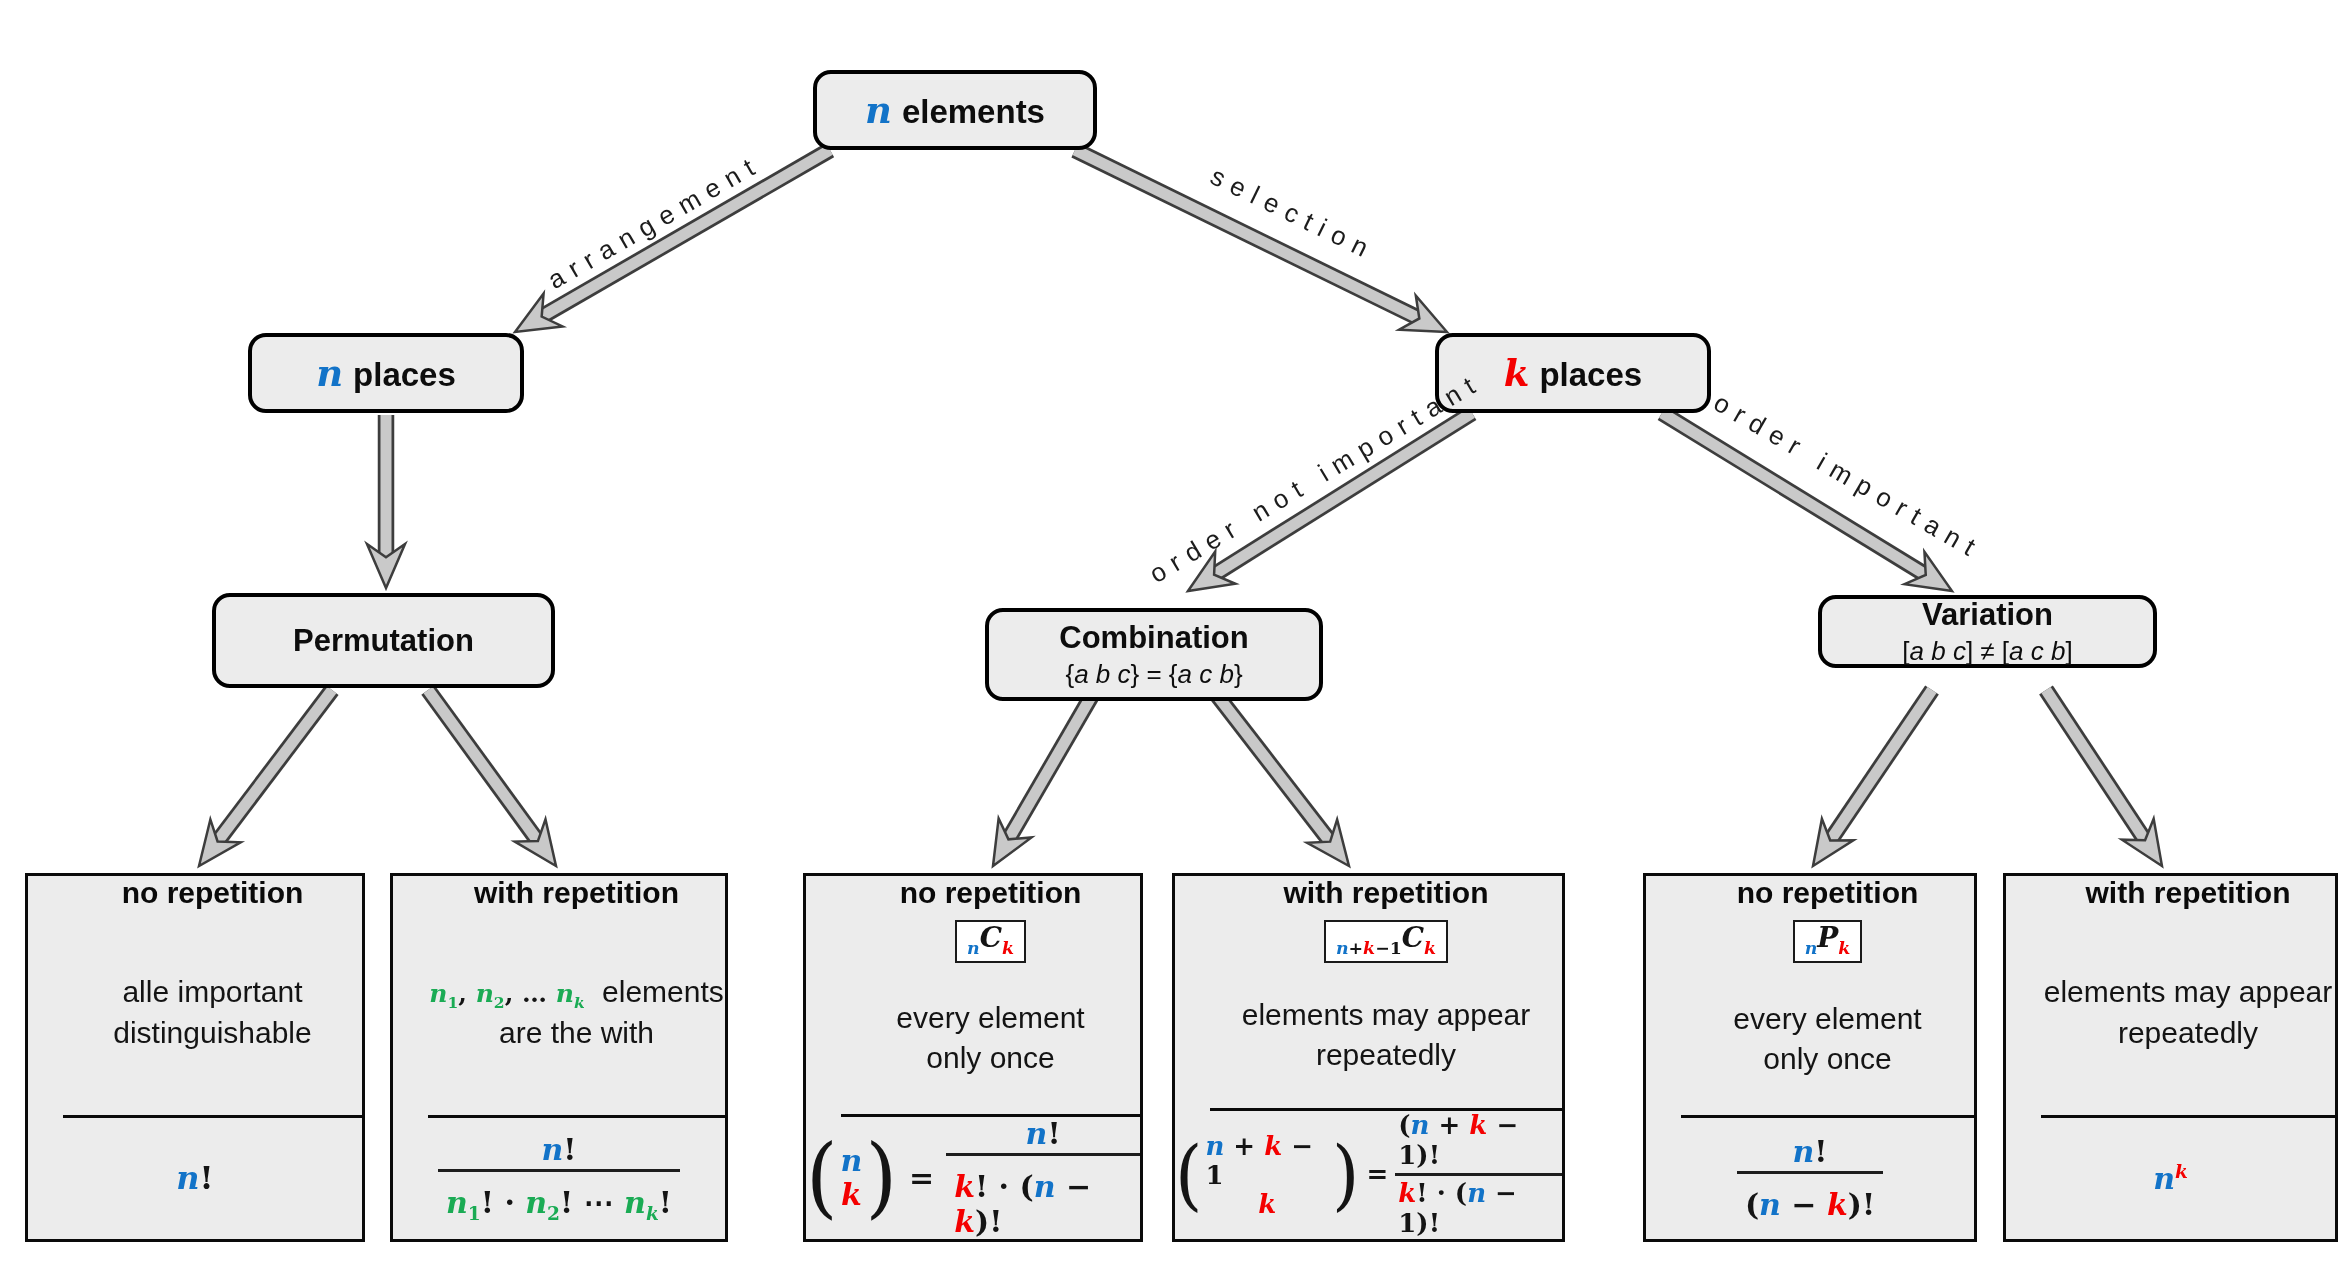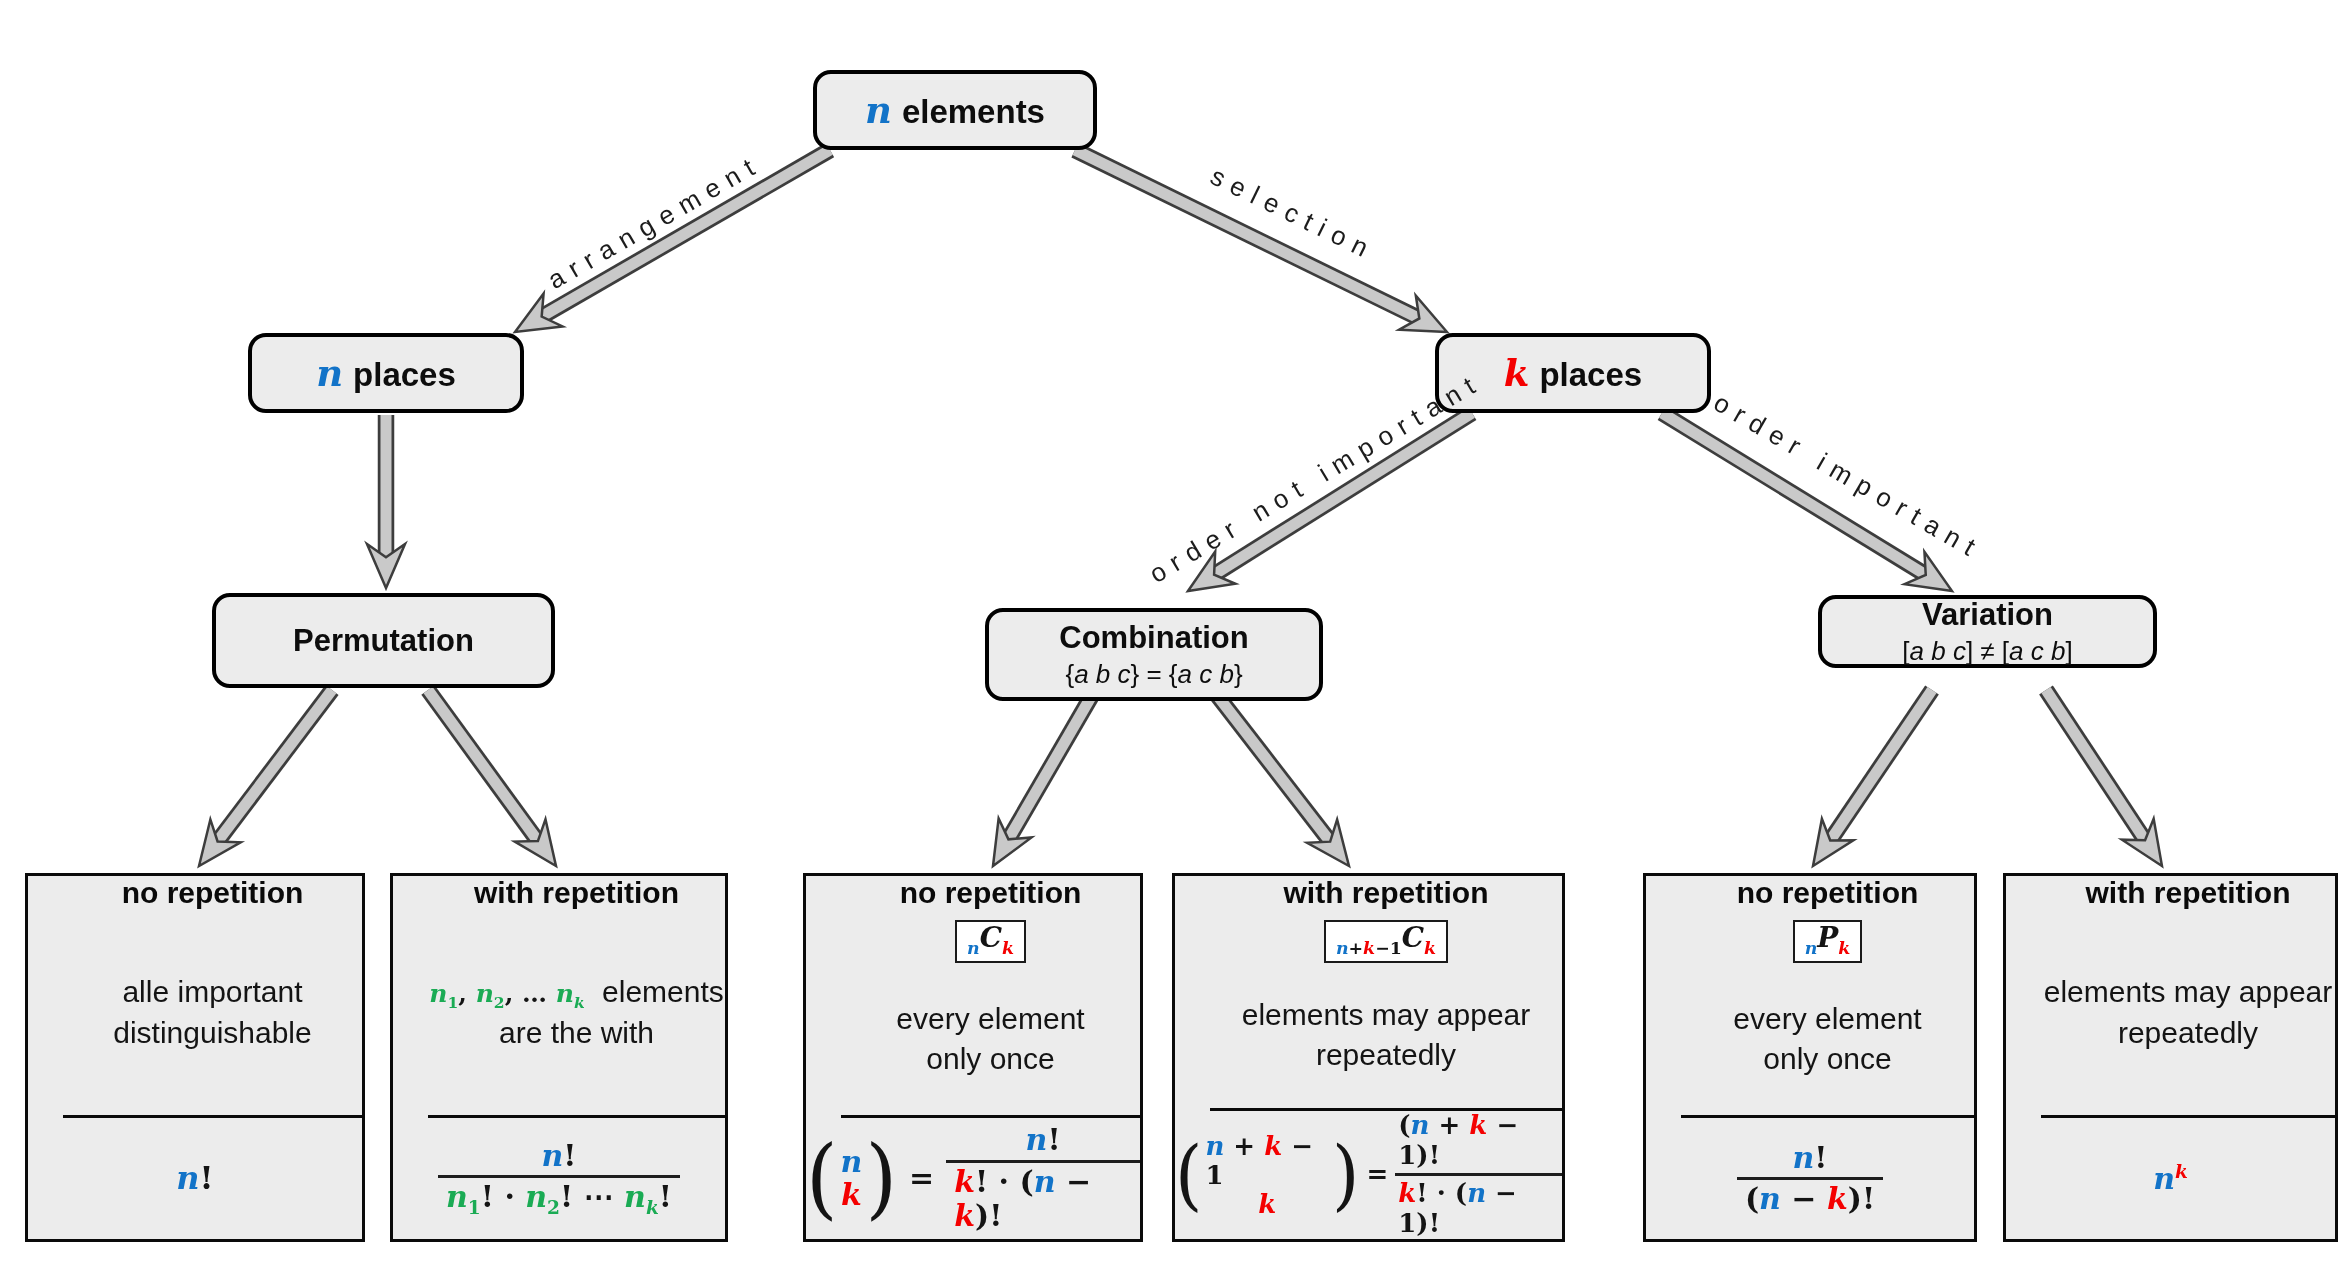--- a/index.html
+++ b/index.html
@@ -39,21 +39,21 @@
   .leaf-formula{flex:1;display:flex;align-items:center;justify-content:center;}
 
   
   .math{font-family:"DejaVu Serif",serif;font-weight:bold;color:#141414;
         font-style:normal;line-height:1.15;}
   .math sub{font-size:0.62em;}
   .math sup{font-size:0.62em;}
   .f32{font-size:32px;} .f30{font-size:30px;} .f26{font-size:26px;}
   .frac{display:inline-flex;flex-direction:column;align-items:center;vertical-align:middle;}
   .frac .num{padding:0 8px 2px 8px;}
-  .frac .den{border-top:3px solid #1d1d1d;padding:2px 8px 0 8px;}
+  .frac .den{border-top:3px solid #1d1d1d;padding:14px 8px 0 8px;}
   .formula-row{display:inline-flex;align-items:center;}
   .binom{display:inline-flex;align-items:center;}
   .bparen{font-family:"DejaVu Serif",serif;font-weight:normal;font-size:2.7em;
           line-height:0.9;transform:scaleY(1.08);}
   .bstack{display:inline-flex;flex-direction:column;align-items:center;
           line-height:1.12;padding:0 3px;}
   .eq{margin:0 12px;}
   .tight .eq{margin:0 7px;}
   .tight .frac .num{padding:0 3px 2px 3px;}
   .tight .frac .den{padding:3px 3px 0 3px;}

